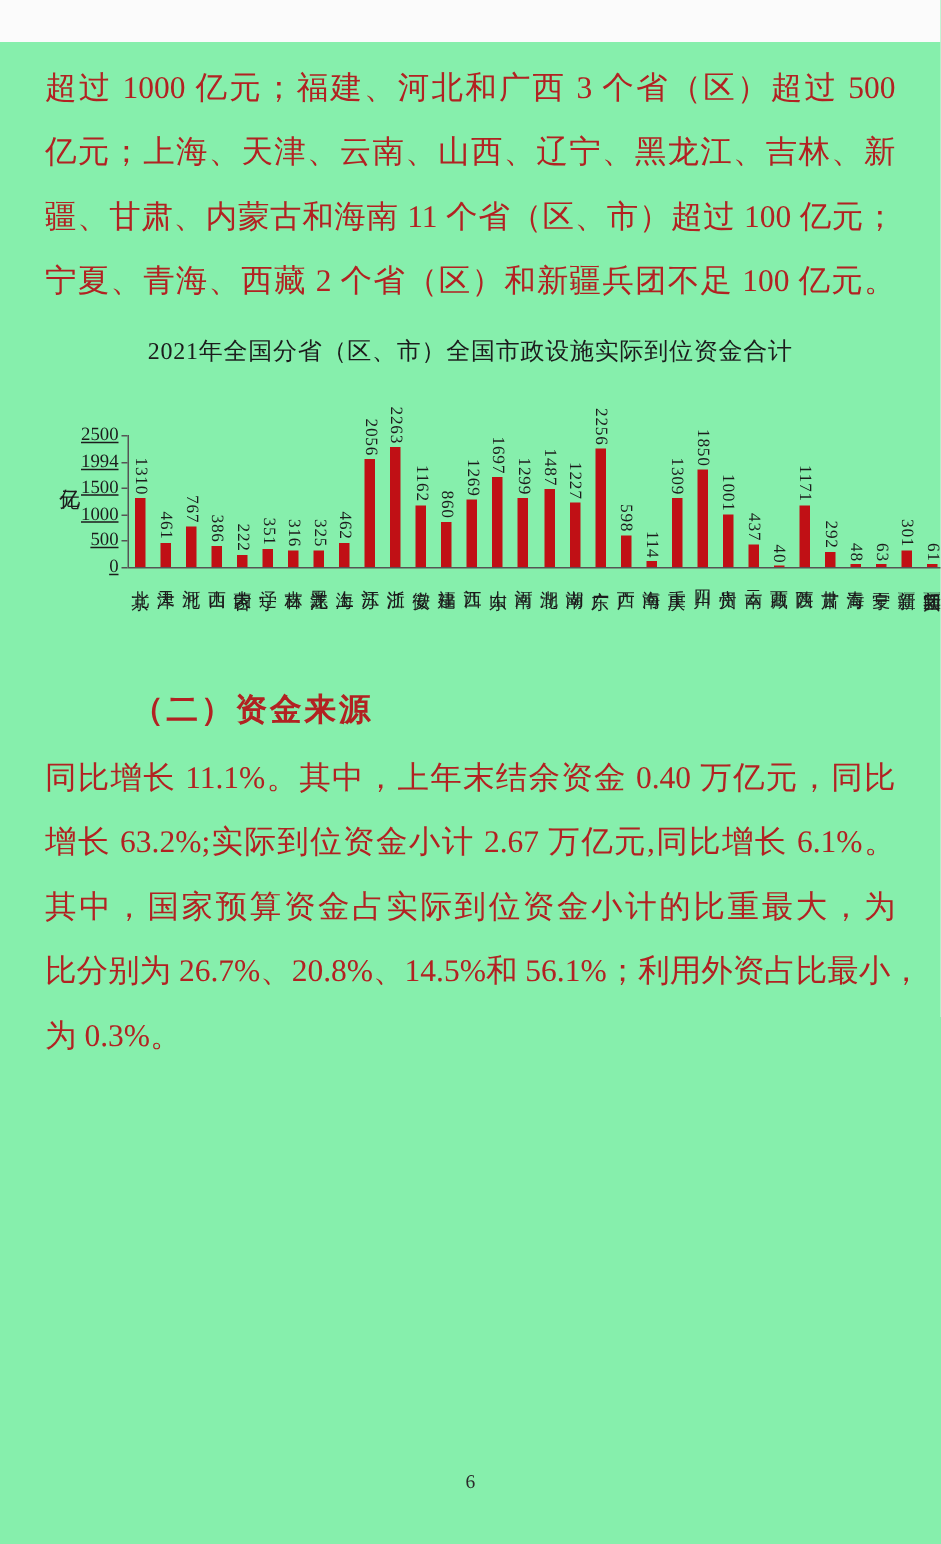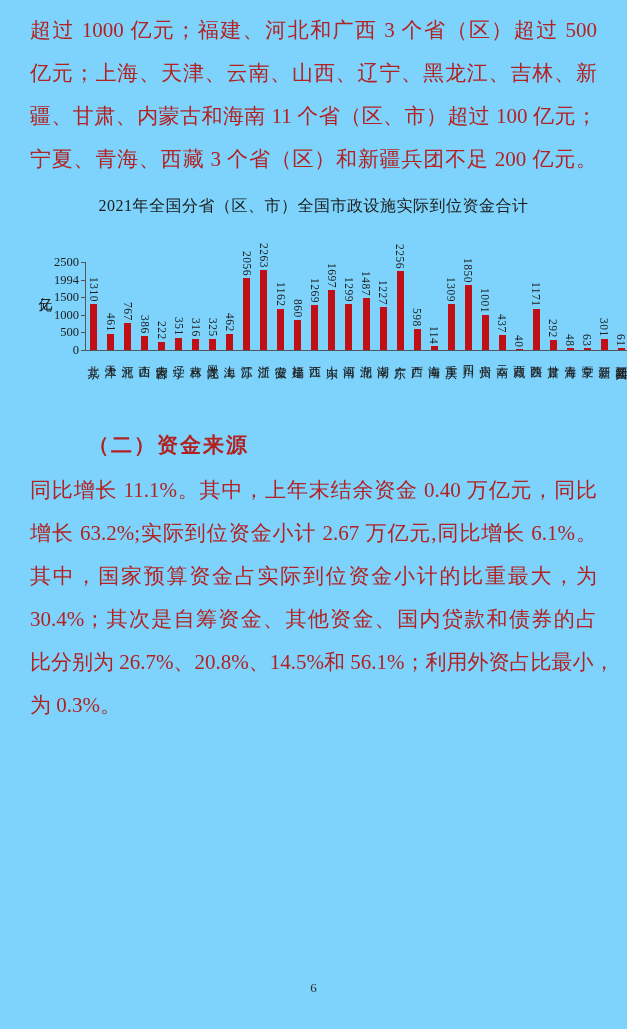--- a/index.html
+++ b/index.html
@@ -3,21 +3,21 @@
 <meta charset="utf-8">
 <style>
   html,body{margin:0;padding:0;}
   body{
     width:627px;height:1029px;
     background:#fbfbfb;
     font-family:"Liberation Serif","DejaVu Serif",serif;
     position:relative;
     overflow:hidden;
   }
-  .page{position:absolute;inset:0;background:#7dd3fc;}
+  .page{position:absolute;inset:0;background:#86efac;margin-top:28px;}
 
   
   .para{position:absolute;left:30px;width:567px;color:var(--red,#b22222);}
   .para .line{
     font-size:21px;line-height:43px;height:43px;
     text-align:justify;text-align-last:justify;
     white-space:nowrap;overflow:visible;
   }
   .para .line.no-justify{text-align:right;text-align-last:left;white-space:normal;}
   .para .line.indent{text-indent:57px;}
@@ -31,21 +31,21 @@
   }
 
   
   .chart{position:absolute;left:30px;top:226px;width:567px;height:186px;}
   .y-axis-label{
     position:absolute;left:6px;top:60px;
     writing-mode:vertical-rl;text-orientation:upright;
     font-size:14px;color:#1c1c1c;letter-spacing:2px;
   }
   .ytick{position:absolute;right:0;font-size:12.5px;color:#1c1c1c;
-    transform:translateY(-50%);text-align:left;}
+    transform:translateY(-50%);text-align:left;text-decoration:underline;}
   .ytick-mark{position:absolute;height:1px;width:4px;background:#555;}
   .spine-left{position:absolute;width:1px;background:#555;}
   .spine-bottom{position:absolute;height:1px;background:#555;}
   .bar{position:absolute;background:var(--bar,#c01015);}
   .bar-value{
     position:absolute;writing-mode:vertical-rl;
     font-size:11.5px;color:#1c1c1c;letter-spacing:.5px;
     transform:translateX(-50%);
   }
   .x-label{
@@ -68,21 +68,21 @@
 </style>
 </head>
 <body>
 
 <div class="page">
 
   <div class="para para1" id="para1">
       <div class="line">超过 1000 亿元；福建、河北和广西 3 个省（区）超过 500</div>
       <div class="line">亿元；上海、天津、云南、山西、辽宁、黑龙江、吉林、新</div>
       <div class="line">疆、甘肃、内蒙古和海南 11 个省（区、市）超过 100 亿元；</div>
-      <div class="line">宁夏、青海、西藏 3 个省（区）和新疆兵团不足 200 亿元。</div>
+      <div class="line">宁夏、青海、西藏 2 个省（区）和新疆兵团不足 100 亿元。</div>
     </div>
 
   <div class="chart-title">2021年全国分省（区、市）全国市政设施实际到位资金合计</div>
 
   <div class="chart" id="chart">
     <div class="y-axis-label">亿元</div>
     <div id="chart-inner">
         <div class="spine-left" style="left: 55px; top: 36px; height: 88px;"></div>
         <div class="spine-bottom" style="left: 55px; top: 124px; width: 545px;"></div>
         <div class="ytick" style="top: 124px; right: 518px; left: auto;">0</div>
@@ -195,19 +195,18 @@
         <div class="x-label" style="left: 591.484px; top: 130px;">新疆兵团</div>
       </div>
   </div>
 
   <div class="heading2">（二）资金来源</div>
 
   <div class="para para2" id="para2">
       <div class="line">同比增长 11.1%。其中，上年末结余资金 0.40 万亿元，同比</div>
       <div class="line">增长 63.2%;实际到位资金小计 2.67 万亿元,同比增长 6.1%。</div>
       <div class="line">其中，国家预算资金占实际到位资金小计的比重最大，为</div>
-      <div class="line">30.4%；其次是自筹资金、其他资金、国内贷款和债券的占</div>
       <div class="line">比分别为 26.7%、20.8%、14.5%和 56.1%；利用外资占比最小，</div>
       <div class="line no-justify">为 0.3%。</div>
     </div>
 
   <div class="page-number">6</div>
 </div>
 
 </body></html>

